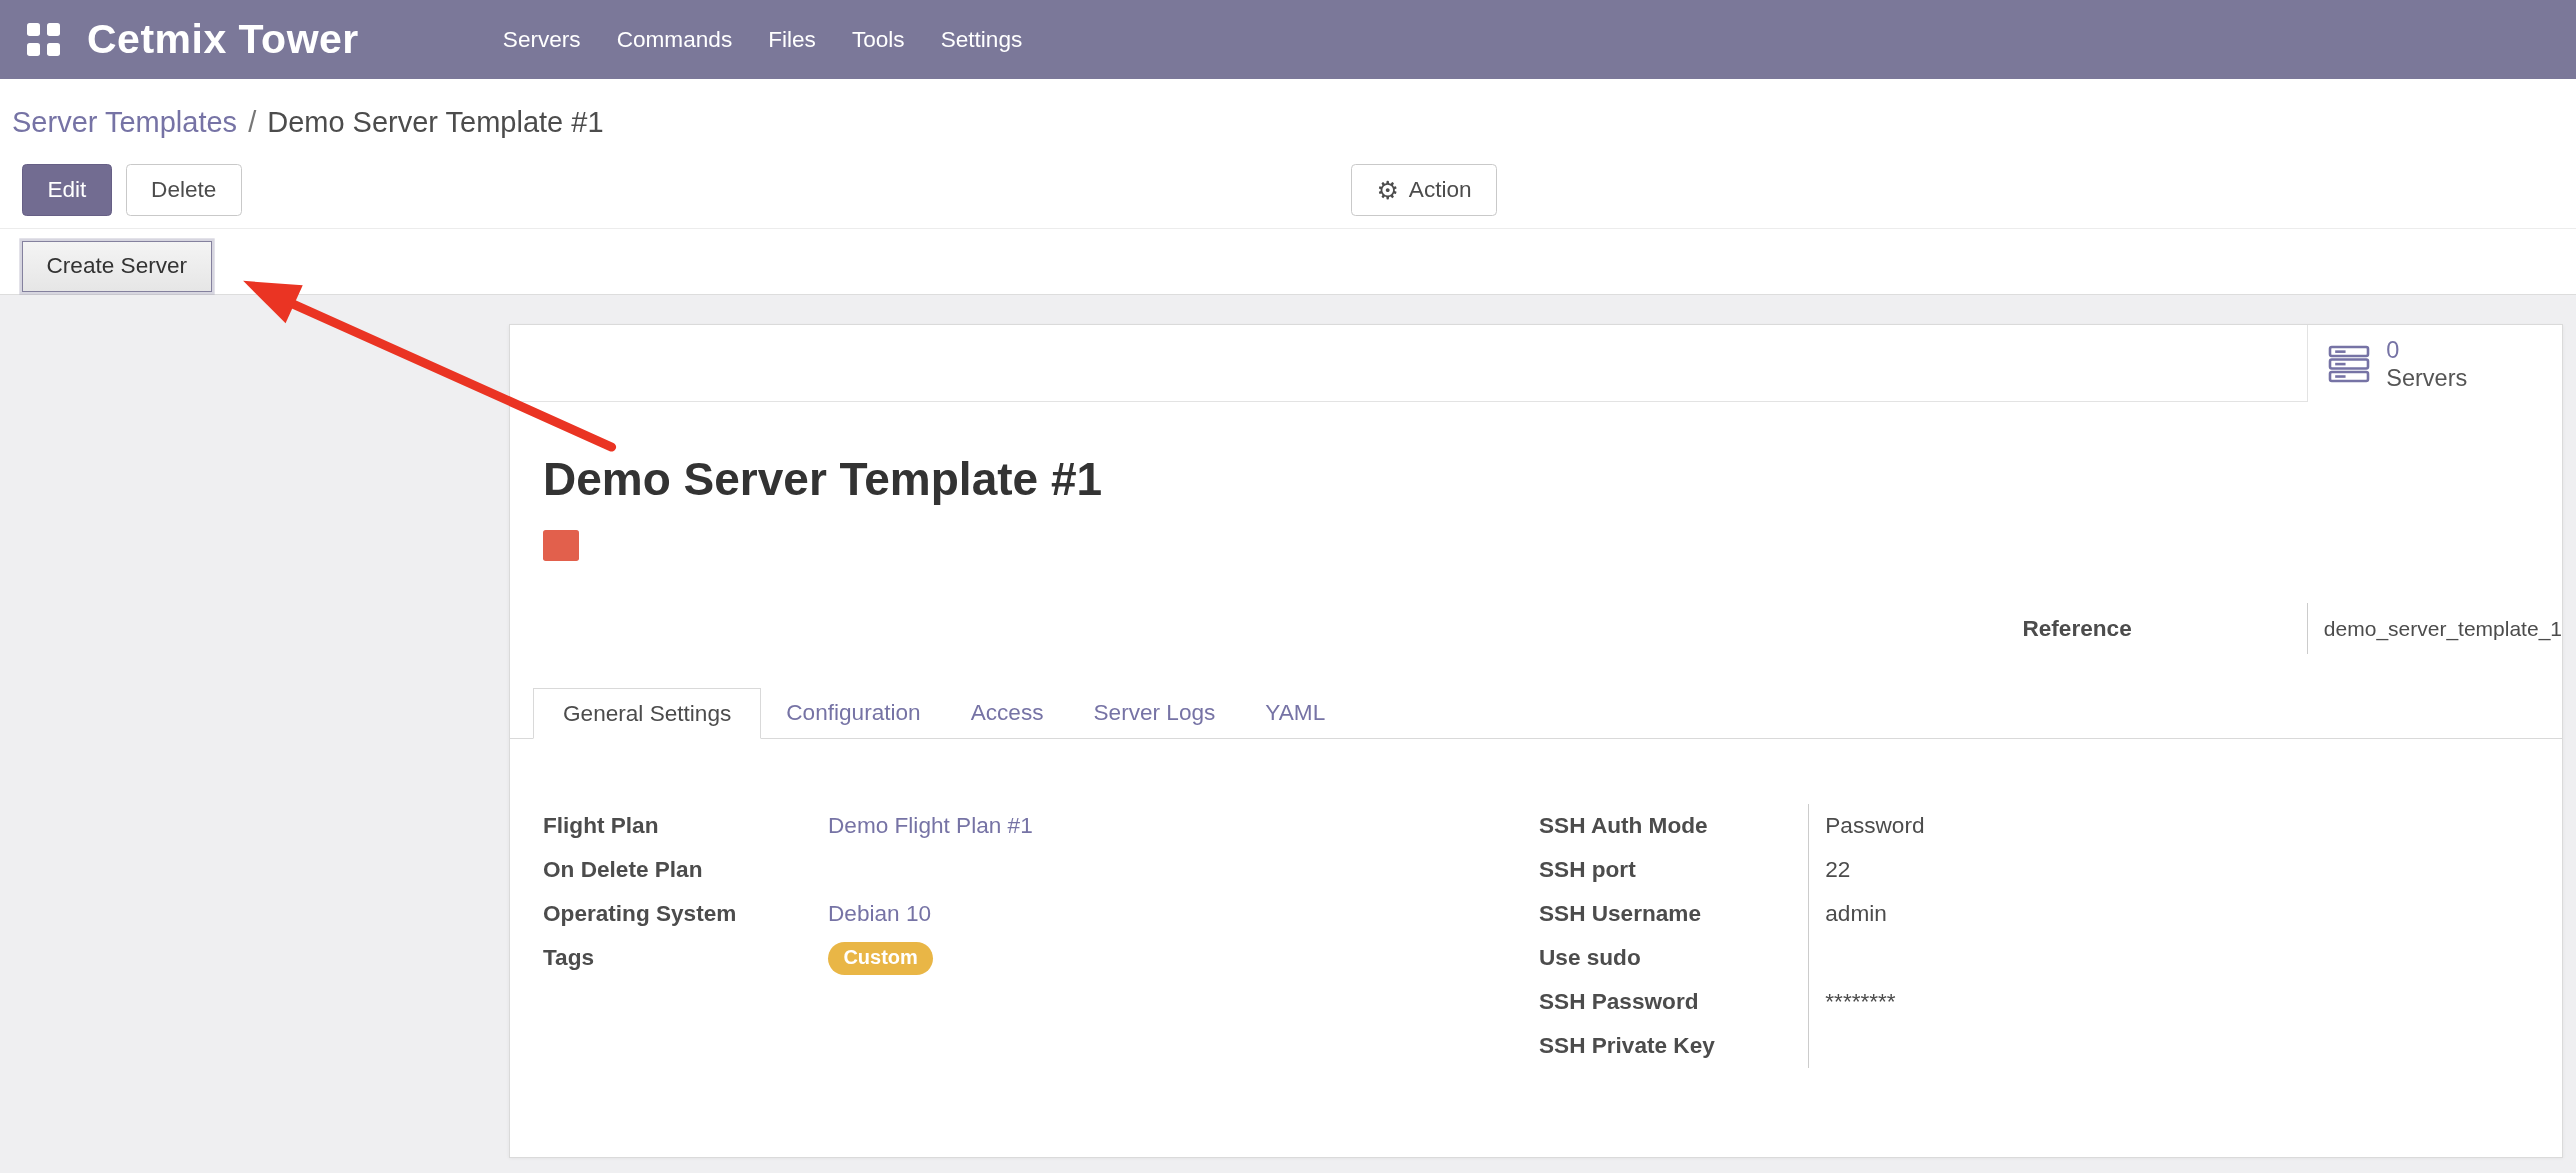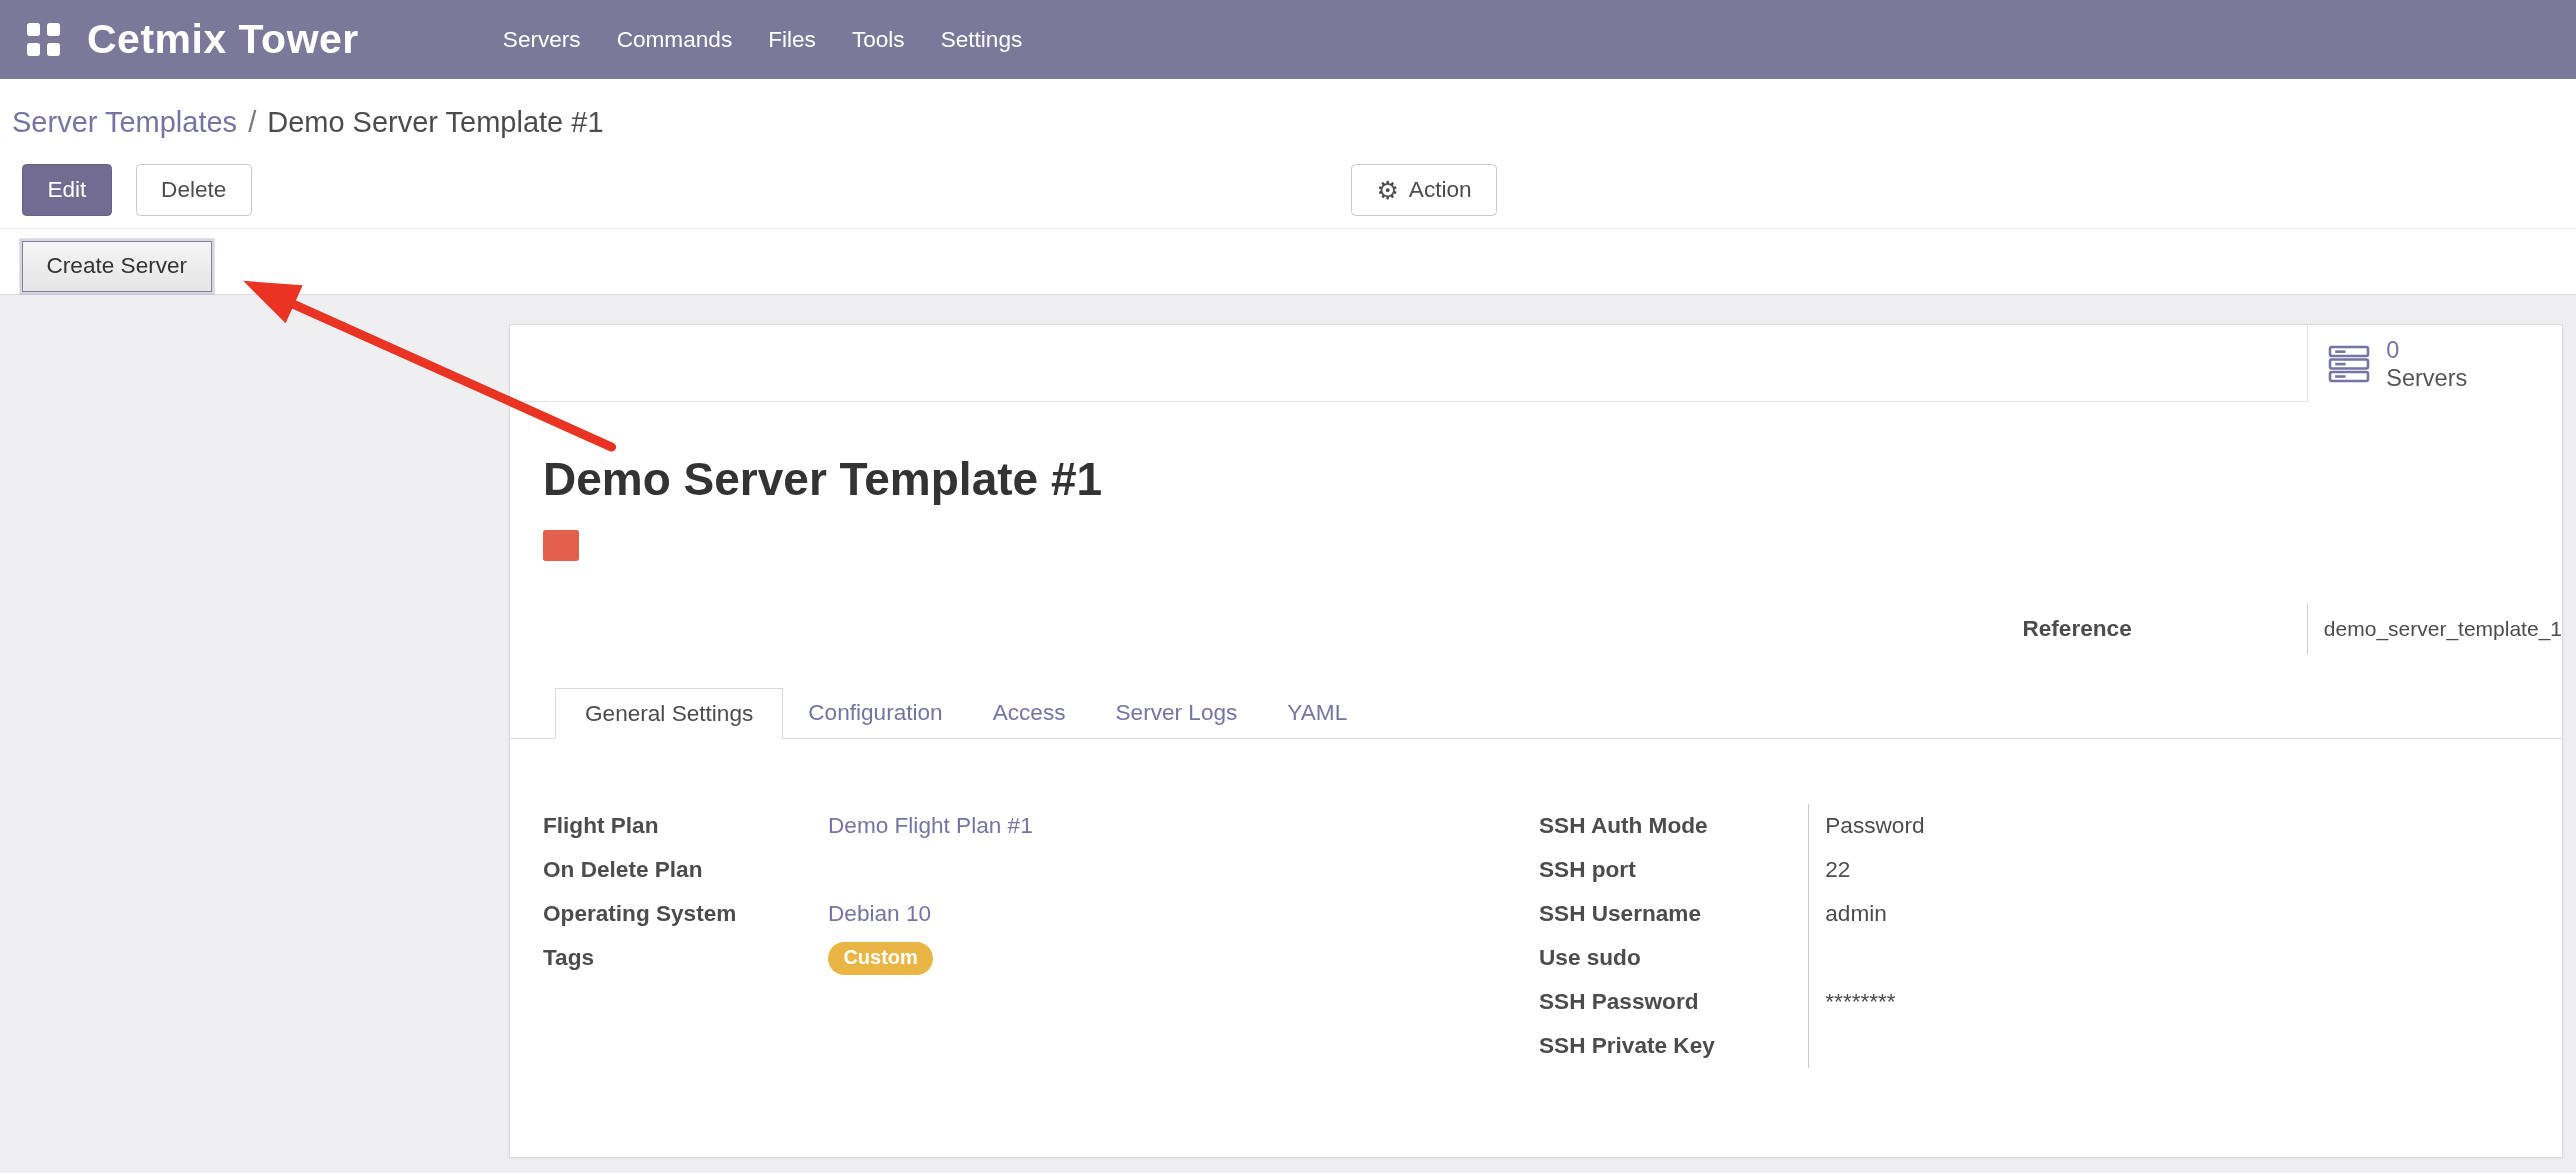--- a/index.html
+++ b/index.html
@@ -15,21 +15,21 @@
   .apps-icon span { background:#fff; border-radius:2.7px; }
   .brand { font-size:41px; font-weight:700; letter-spacing:0.5px; margin-right:126px; white-space:nowrap; }
   .nav-menu { display:flex; align-items:center; }
   .nav-item { font-size:22.6px; padding:14.5px 18px; cursor:pointer; white-space:nowrap; }
 
   
   .control-panel { background:#fff; padding-top:25px; }
   .breadcrumb { padding-left:12px; font-size:29px; line-height:36px; color:#4c4c4c; }
   .bc-link { color:#7673a5; cursor:pointer; }
   .bc-sep { color:#777; padding:0 11px; }
-  .cp-buttons { margin:24.4px 0 11.7px 22px; display:flex; gap:24px; position:relative; height:52px; }
+  .cp-buttons { margin:24.4px 0 11.7px 22px; display:flex; gap:14px; position:relative; height:52px; }
   .btn { font-size:22.6px; height:52px; padding:0 24.4px; border-radius:4.5px; border:0.9px solid transparent;
          display:inline-flex; align-items:center; cursor:pointer; background:#fff; white-space:nowrap; }
   .btn-primary { background:#726c91; color:#fff; border-color:#665f85; }
   .btn-default { background:#fff; color:#4c4c4c; border-color:#c9c9c9; }
   .action-btn { position:absolute; left:1329px; top:0; }
   .gear { font-size:25px; margin-right:10px; line-height:1; }
 
   
   .actions-bar { background:#fff; border-top:0.9px solid #ececec; border-bottom:0.9px solid #dddddd; padding:11.7px 0 2.7px 22px; }
   .create-server-btn { font-size:22.6px; height:51px; padding:0 23.5px; color:#333;
@@ -48,21 +48,21 @@
   .stat-count { color:#7673a5; }
   .stat-label { color:#555; }
 
   .sheet-title { margin:51px 0 0 33px; font-size:46px; line-height:52px; font-weight:700; color:#333; }
   .swatch { margin:25px 0 0 33px; width:36px; height:31px; border-radius:2.7px; }
 
   .ref-row { margin:42px 0 0 33px; display:flex; height:51px;justify-content:flex-end; }
   .field-label { width:285px; font-size:22.6px; font-weight:700; color:#4c4c4c; display:flex; align-items:center; }
   .ref-value { border-left:0.9px solid #cccccc; padding-left:15.4px; font-size:21px; display:flex; align-items:center; }
 
-  .tabs { margin-top:33px; display:flex; align-items:flex-end; border-bottom:0.9px solid #d9d9d9; padding-left:45px; }
+  .tabs { margin-top:33px; display:flex; align-items:flex-end; border-bottom:0.9px solid #d9d9d9; padding-left:23px; }
   .tab { font-size:22.6px; height:51px; display:inline-flex; align-items:center; padding:0 25px; cursor:pointer; color:#7673a5; white-space:nowrap; }
   .tab.active { color:#4c4c4c; background:#fff; border:0.9px solid #d9d9d9; border-bottom:0.9px solid #fff; margin-bottom:-0.9px; padding:0 29px; }
 
   .fields { margin-top:65px; display:flex; padding-left:33px; }
   .fields-left { width:996px; }
   .frow { height:44px; display:flex; align-items:center; }
   .fvalue { font-size:22.6px; color:#4c4c4c; display:flex; align-items:center; }
   .flink { color:#7673a5; cursor:pointer; }
   .tag-badge { display:inline-block; color:#fff; font-size:20px; font-weight:700; line-height:23.5px;
                padding:3.6px 15.4px 5.4px; border-radius:18px; }

